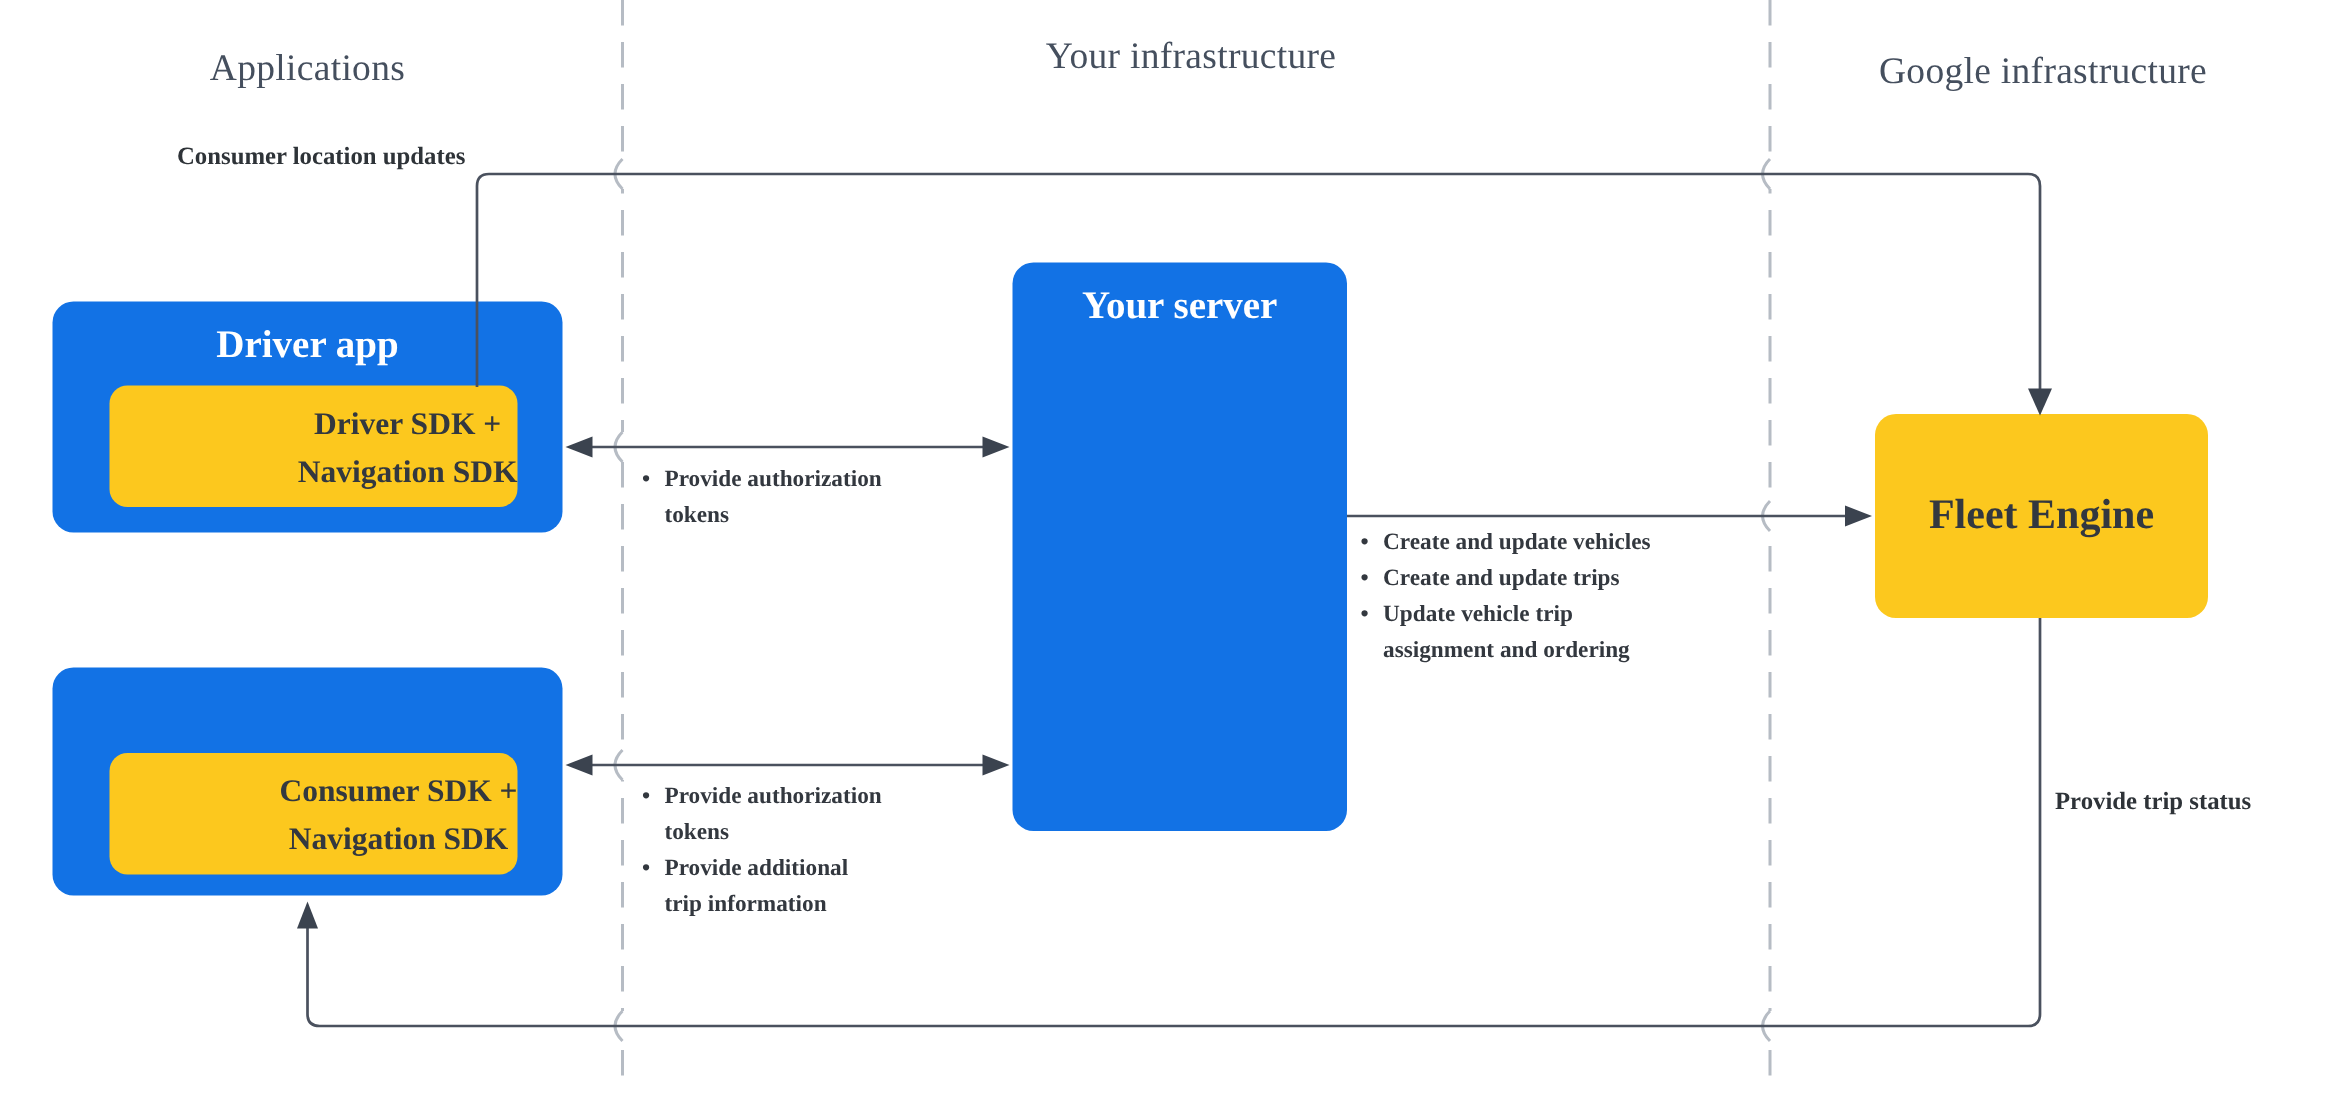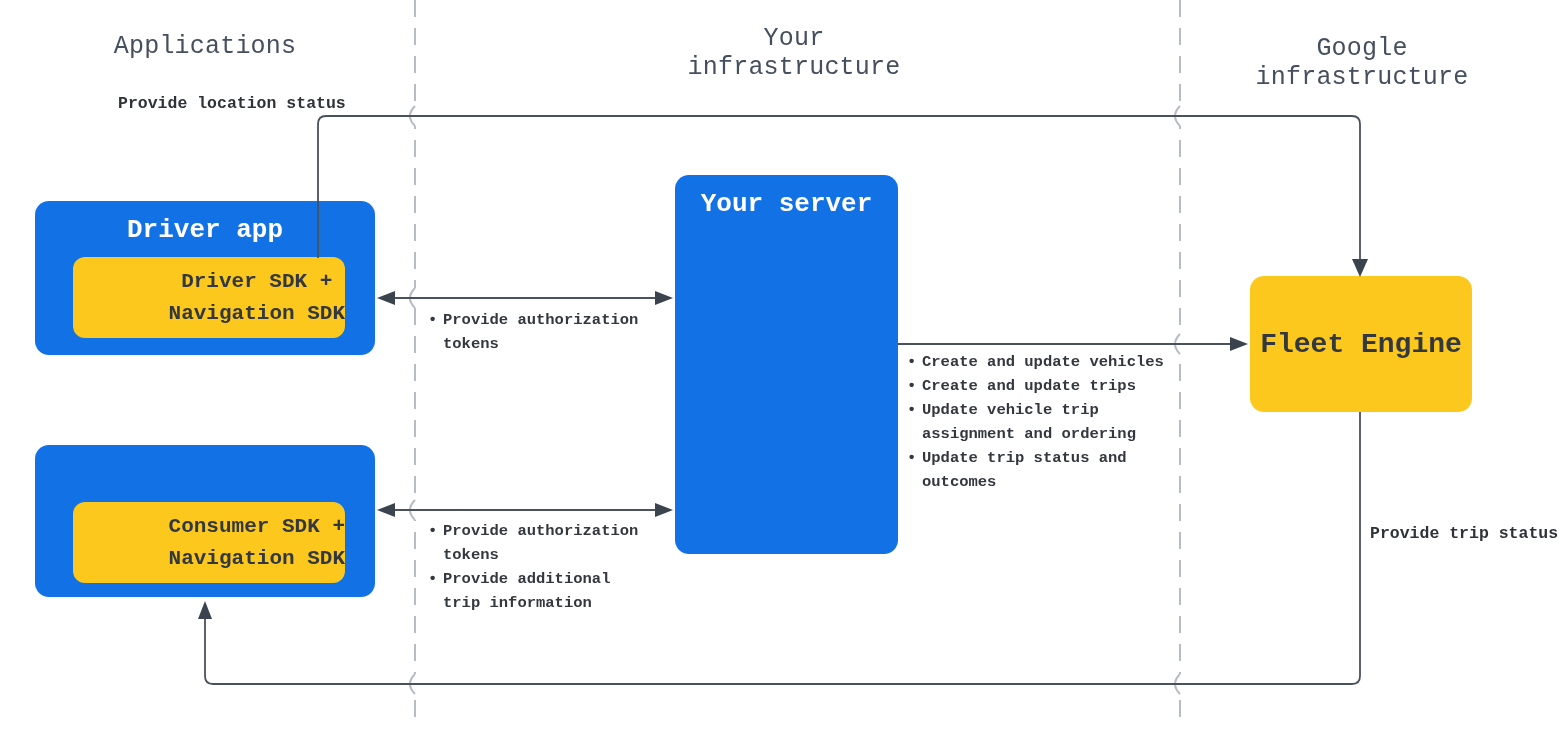--- a/index.html
+++ b/index.html
@@ -7,21 +7,21 @@
     --yellow:#fcc81e;
     --line:#4a515e;
     --arrow:#3b434f;
     --dashed:#b6bcc4;
     --text-dark:#33383f;
     --heading:#454f5e;
   }
   html,body{margin:0;padding:0;background:#fff;}
   .canvas{
     position:relative;width:1559px;height:742px;background:#ffffff;overflow:hidden;
-    font-family:Liberation Mono, monospace;
+    font-family:Liberation Serif, serif;
   }
   .col-header{
     position:absolute;font-size:25px;font-weight:400;color:var(--heading);
     text-align:center;letter-spacing:.2px;
   }
   .node{position:absolute;border-radius:14px;box-sizing:border-box;z-index:1;}
   .node.blue{background:var(--blue);}
   .node.yellow{background:var(--yellow);}
   .node-title{
     color:#ffffff;font-weight:700;font-size:26px;text-align:center;margin-top:14px;
@@ -81,40 +81,38 @@
   </div>
 
   <div class="node blue" style="left:675px;top:175px;width:223px;height:379px;border-radius:14px;">
     <div class="node-title">Your server</div>
   </div>
 
   <div class="node yellow fleet" style="left:1250px;top:276px;width:222px;height:136px;">
     <span>Fleet Engine</span>
   </div>
 
-  <div class="edge-label" style="left:118px;top:94px;">Provide location status</div>
+  <div class="edge-label" style="left:118px;top:94px;">Consumer location updates</div>
   <div class="edge-label" style="left:1370px;top:524px;">Provide trip status</div>
 
   <ul class="edge-list" style="left:428px;top:308px;width:250px;">
       <li>Provide authorization
 tokens</li>
     </ul>
   <ul class="edge-list" style="left:428px;top:519px;width:250px;">
       <li>Provide authorization
 tokens</li>
       <li>Provide additional
 trip information</li>
     </ul>
   <ul class="edge-list" style="left:907px;top:350px;width:270px;">
       <li>Create and update vehicles</li>
       <li>Create and update trips</li>
       <li>Update vehicle trip
 assignment and ordering</li>
-      <li>Update trip status and
-outcomes</li>
     </ul>
 
   <svg class="wires" width="1559" height="742" viewBox="0 0 1559 742">
 
     <line class="dash" x1="415" y1="0" x2="415" y2="718"></line>
     <line class="dash" x1="1180" y1="0" x2="1180" y2="718"></line>
 
     <g fill="#ffffff">
       <rect x="412" y="106" width="6" height="20"></rect>
       <rect x="412" y="288" width="6" height="20"></rect>

